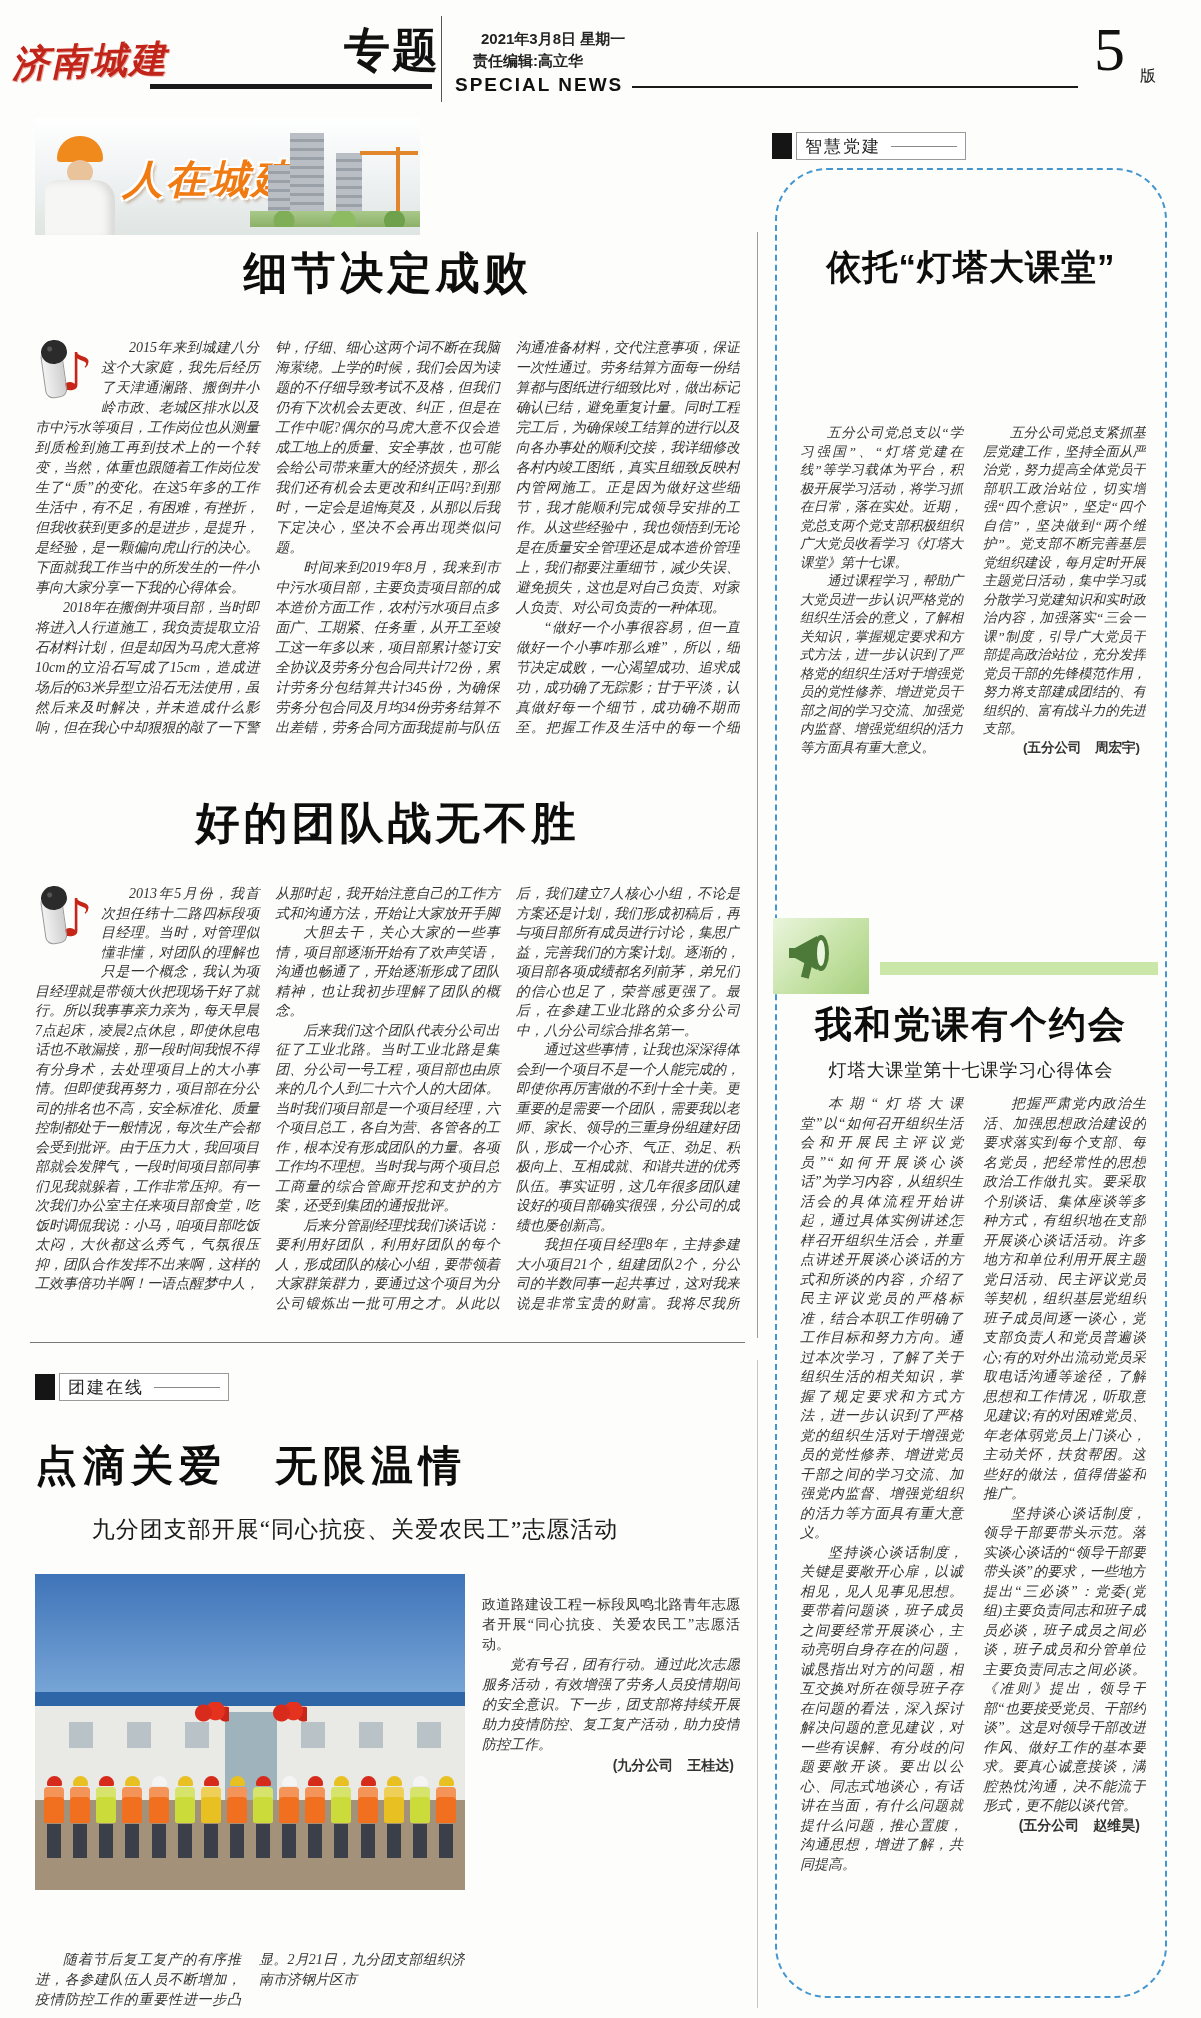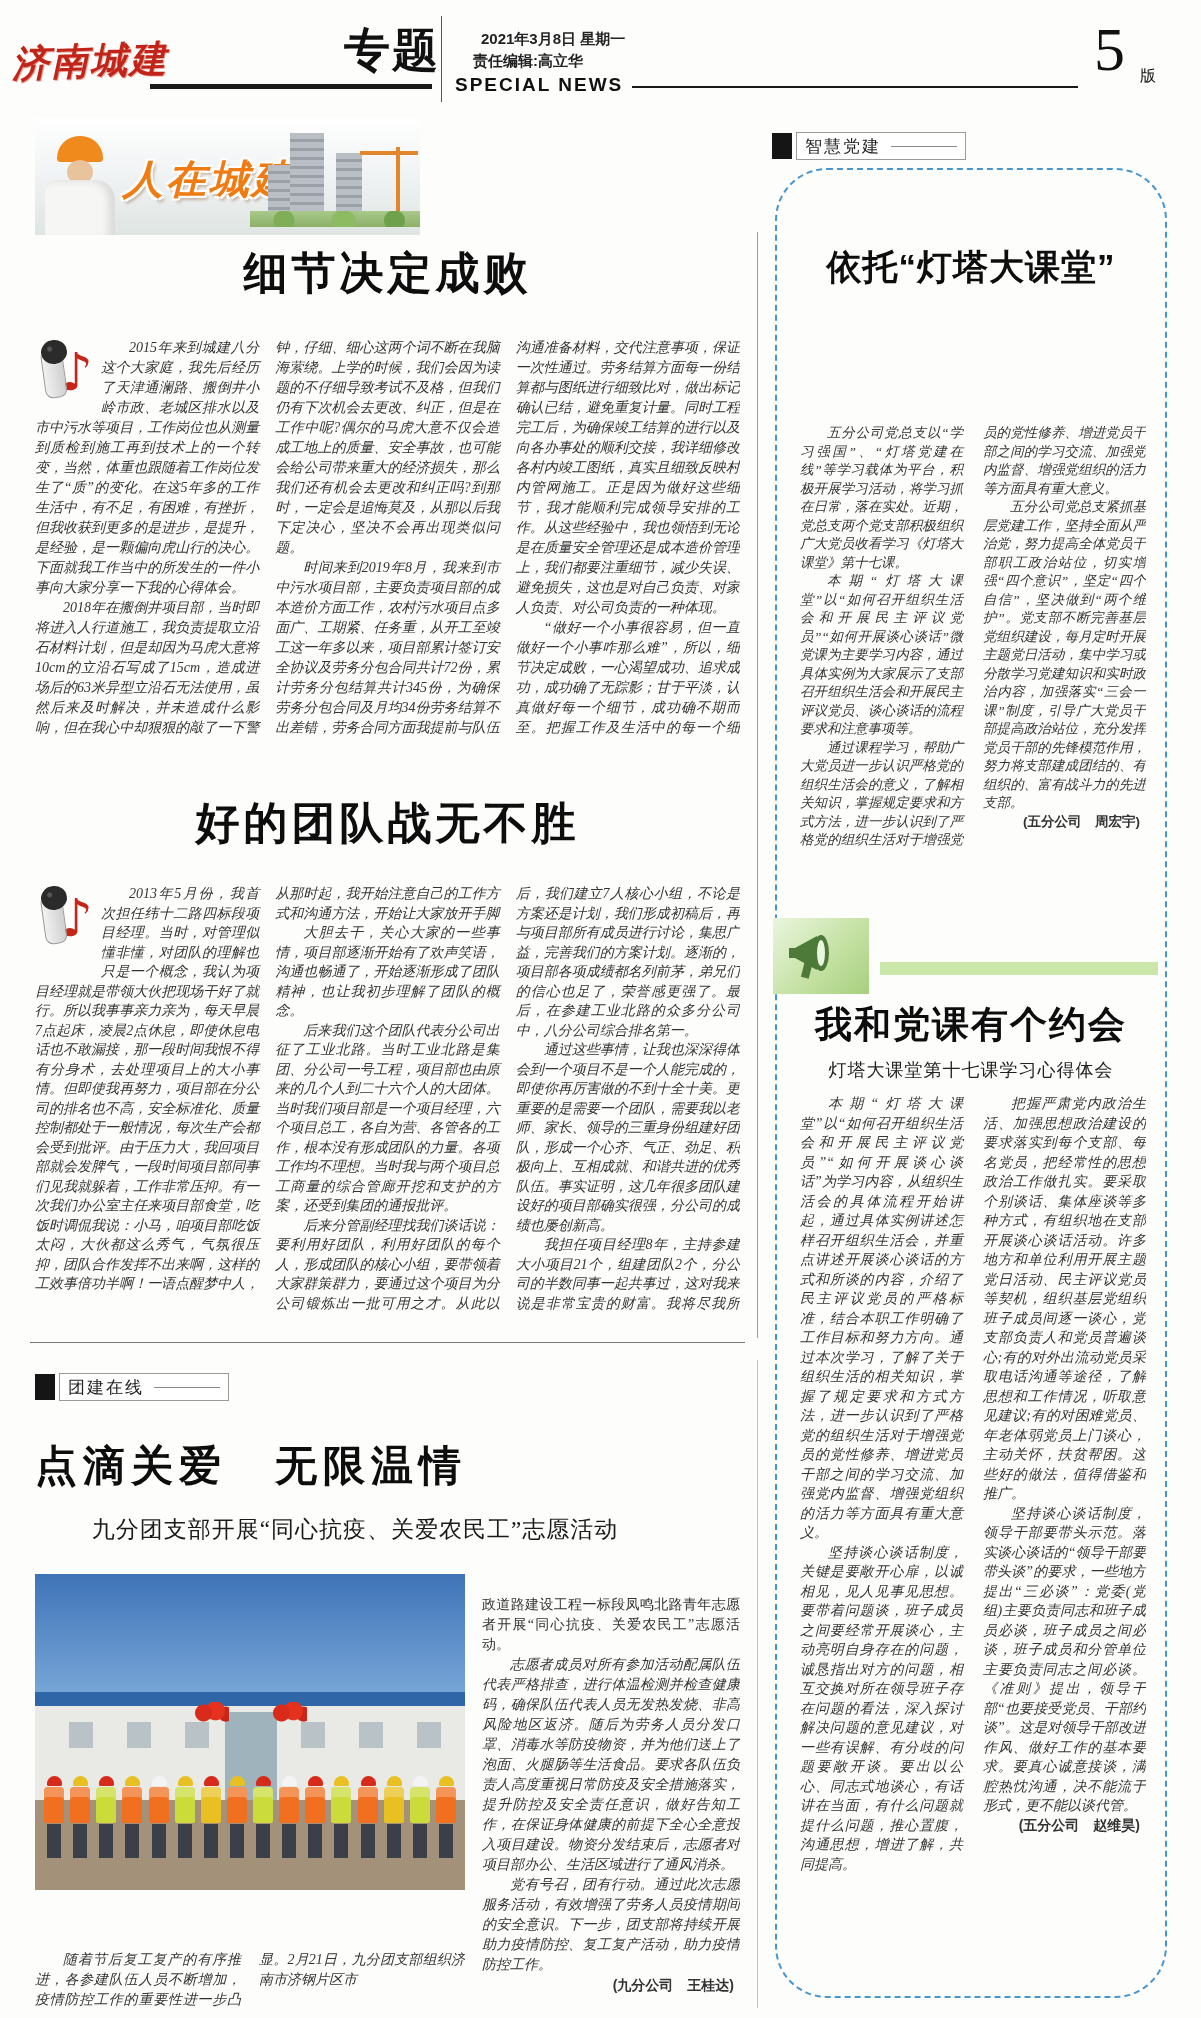--- a/index.html
+++ b/index.html
@@ -227,21 +227,20 @@
     </span>
   </div>
 
   <div class="abs dash-box"></div>
 
   <div class="abs s1-title">
     <div>依托“灯塔大课堂”</div>
   </div>
   <div class="abs body2 s1-body">
     <p class="ind">五分公司党总支以“学习强国”、“灯塔党建在线”等学习载体为平台，积极开展学习活动，将学习抓在日常，落在实处。近期，党总支两个党支部积极组织广大党员收看学习《灯塔大课堂》第十七课。</p>
-    <p class="ind">本期“灯塔大课堂”以“如何召开组织生活会和开展民主评议党员”“如何开展谈心谈话”微党课为主要学习内容，通过具体实例为大家展示了支部召开组织生活会和开展民主评议党员、谈心谈话的流程要求和注意事项等。</p>
     <p class="ind">通过课程学习，帮助广大党员进一步认识严格党的组织生活会的意义，了解相关知识，掌握规定要求和方式方法，进一步认识到了严格党的组织生活对于增强党员的党性修养、增进党员干部之间的学习交流、加强党内监督、增强党组织的活力等方面具有重大意义。</p>
     <p class="ind">五分公司党总支紧抓基层党建工作，坚持全面从严治党，努力提高全体党员干部职工政治站位，切实增强“四个意识”，坚定“四个自信”，坚决做到“两个维护”。党支部不断完善基层党组织建设，每月定时开展主题党日活动，集中学习或分散学习党建知识和实时政治内容，加强落实“三会一课”制度，引导广大党员干部提高政治站位，充分发挥党员干部的先锋模范作用，努力将支部建成团结的、有组织的、富有战斗力的先进支部。</p>
     <p class="attr">(五分公司　周宏宇)</p>
   </div>
 
   <div class="abs mega">
     <svg width="68" height="58" viewBox="0 0 68 58">
       <polygon points="8,22 30,10 30,44 8,32" fill="#4d7a38"></polygon>
       <ellipse cx="34" cy="27" rx="8" ry="18" fill="#4d7a38"></ellipse>
       <ellipse cx="34" cy="27" rx="4" ry="13" fill="#eaf5dd"></ellipse>
@@ -360,21 +359,20 @@
       <span class="worker">
           <span class="helmet"></span>
           <span class="vest"></span>
           <span class="legs"></span>
         </span>
     </div>
   </div>
 
   <div class="abs y-col">
     <p>政道路建设工程一标段凤鸣北路青年志愿者开展“同心抗疫、关爱农民工”志愿活动。</p>
-    <p class="ind">志愿者成员对所有参加活动配属队伍代表严格排查，进行体温检测并检查健康码，确保队伍代表人员无发热发烧、非高风险地区返济。随后为劳务人员分发口罩、消毒水等防疫物资，并为他们送上了泡面、火腿肠等生活食品。要求各队伍负责人高度重视日常防疫及安全措施落实，提升防控及安全责任意识，做好告知工作，在保证身体健康的前提下全心全意投入项目建设。物资分发结束后，志愿者对项目部办公、生活区域进行了通风消杀。</p>
     <p class="ind">党有号召，团有行动。通过此次志愿服务活动，有效增强了劳务人员疫情期间的安全意识。下一步，团支部将持续开展助力疫情防控、复工复产活动，助力疫情防控工作。</p>
     <p class="attr">(九分公司　王桂达)</p>
   </div>
 
   <div class="abs y-foot">
     <p class="ind">随着节后复工复产的有序推进，各参建队伍人员不断增加，疫情防控工作的重要性进一步凸显。2月21日，九分团支部组织济南市济钢片区市</p>
   </div>
 
 </div>
 

